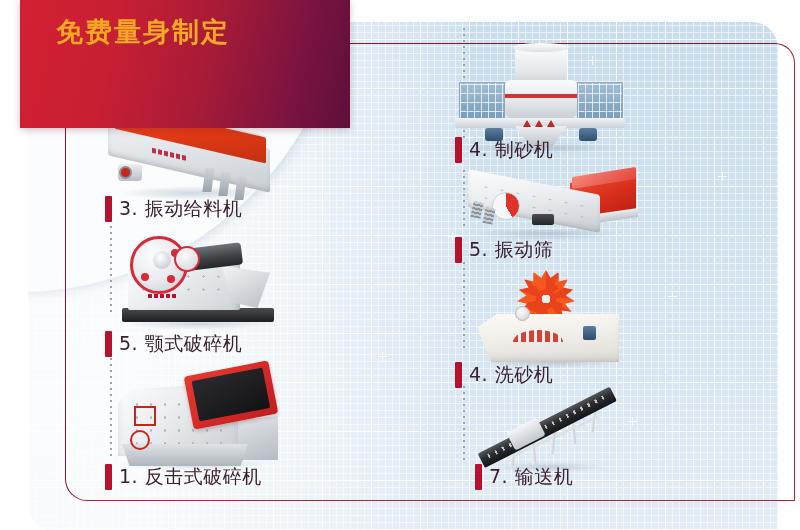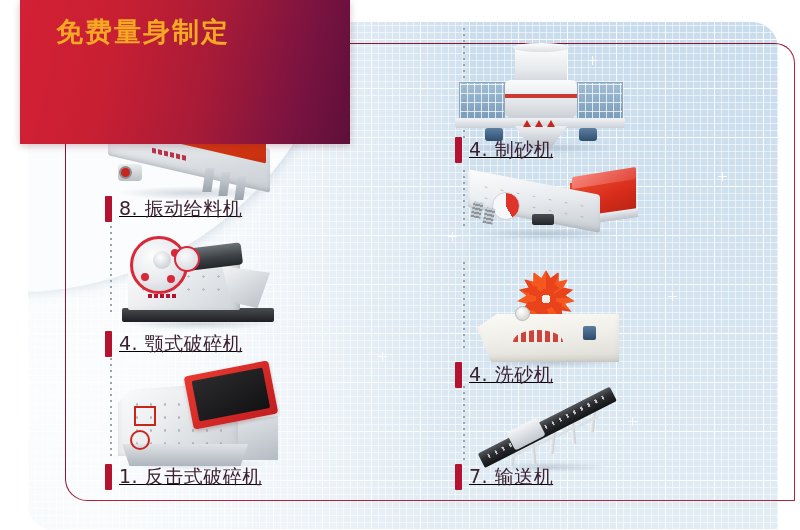--- a/index.html
+++ b/index.html
@@ -50,21 +50,21 @@
   
   .frame{
     position:absolute;left:65px;top:43px;width:730px;height:458px;
     border:1.4px solid #b4213a;border-top-color:#8d1430;border-left-color:#8d1430;
     border-radius:0 20px 0 22px;
     box-sizing:border-box;
   }
 
   
   .banner{
-    position:absolute;left:20px;top:0;width:330px;height:144px;
+    position:absolute;left:20px;top:0;width:330px;height:128px;
     background:linear-gradient(103deg,#d32034 0%,#c81f33 28%,#a81b37 56%,#7b1340 82%,#5e0f3b 100%);
     z-index:6;
     box-shadow:0 2px 7px rgba(90,16,44,.25);
   }
   .banner .l1{
     position:absolute;left:36px;top:14px;
     font-size:27px;font-weight:bold;color:#f5a823;letter-spacing:2px;
     font-family:"DejaVu Sans","Liberation Sans",sans-serif;
   }
   .banner .l2{
@@ -72,21 +72,20 @@
     font-size:22px;font-weight:bold;color:#ffffff;letter-spacing:1.5px;
     font-family:"DejaVu Sans","Liberation Sans",sans-serif;
   }
   .dots{
     position:absolute;width:2px;
     background-image:repeating-linear-gradient(180deg,#9aa4ab 0 2px,transparent 2px 6px);
   }
   .label{
     position:absolute;display:flex;align-items:flex-end;white-space:nowrap;
     z-index:4;
-    text-decoration:underline;
   }
   .label .bar{
     width:7px;height:26px;background:#b4122f;margin-right:7px;border-radius:1px;
     flex:0 0 auto;
   }
   .label .txt{
     font-size:19px;color:#3a2030;font-weight:normal;letter-spacing:.5px;
     font-family:"DejaVu Sans","Liberation Sans",sans-serif;
   }
 
@@ -414,41 +413,41 @@
     <div class="fin" style="left:104px;top:56px;transform:skewX(-8deg);"></div>
     <div class="fin" style="left:120px;top:60px;transform:skewX(-8deg);"></div>
     <div class="fin" style="left:136px;top:64px;transform:skewX(-8deg);"></div>
     <div class="drum">
         <i></i>
       </div>
     <div class="logo"></div>
   </div>
   <div class="label" style="left:105px;top:196px;">
     <span class="bar"></span>
-    <span class="txt">8. 振动给料机</span>
+    <span class="txt">3. 振动给料机</span>
   </div>
 
   <div class="machine jaw" style="left:118px;top:232px;">
     <div class="mshadow" style="left:6px;top:86px;width:150px;height:12px;"></div>
     <div class="base"></div>
     <div class="frame2"></div>
     <div class="chute"></div>
     <div class="motor"></div>
     <div class="fly">
       <div class="hub"></div>
       <i style="left:8px;top:34px;"></i>
       <i style="left:34px;top:36px;"></i>
       <i style="left:38px;top:10px;"></i>
     </div>
     <div class="pulley"></div>
     <div class="logo"></div>
   </div>
   <div class="label" style="left:105px;top:331px;">
     <span class="bar"></span>
-    <span class="txt">4. 颚式破碎机</span>
+    <span class="txt">5. 颚式破碎机</span>
   </div>
 
   <div class="machine impact" style="left:110px;top:362px;">
     <div class="mshadow" style="left:8px;top:96px;width:150px;height:12px;"></div>
     <div class="pile"></div>
     <div class="body"></div>
     <div class="hopper">
         <i></i>
       </div>
     <div class="legs"></div>
@@ -489,20 +488,24 @@
     <div class="mshadow" style="left:10px;top:62px;width:150px;height:12px;"></div>
     <div class="deck"></div>
     <div class="decktop"></div>
     <div class="lowrail"></div>
     <div class="body"></div>
     <div class="wheel"></div>
     <div class="spring" style="left:10px;top:36px;transform:rotate(12deg);"></div>
     <div class="spring" style="left:22px;top:42px;transform:rotate(12deg);"></div>
     <div class="mot"></div>
   </div>
+  <div class="label" style="left:455px;top:237px;">
+    <span class="bar"></span>
+    <span class="txt">5. 振动筛</span>
+  </div>
 
   <div class="machine washer" style="left:475px;top:268px;">
     <div class="mshadow" style="left:4px;top:88px;width:140px;height:12px;"></div>
     <div class="wheel">
       <div class="disc"></div>
       <div class="spokes"></div>
     </div>
     <div class="tank"></div>
     <div class="hub"></div>
     <div class="logo"></div>
@@ -520,18 +523,18 @@
     <div class="leg" style="left:66px;top:28px;height:30px;transform:rotate(6deg);"></div>
     <div class="leg" style="left:86px;top:20px;height:28px;transform:rotate(-5deg);"></div>
     <div class="leg" style="left:106px;top:12px;height:24px;transform:rotate(6deg);"></div>
     <div class="cross" style="left:26px;top:54px;width:22px;transform:rotate(-27deg);"></div>
     <div class="cross" style="left:48px;top:44px;width:22px;transform:rotate(-27deg);"></div>
     <div class="cross" style="left:70px;top:34px;width:22px;transform:rotate(-27deg);"></div>
     <div class="cross" style="left:92px;top:24px;width:22px;transform:rotate(-27deg);"></div>
     <div class="belt" style="top:56px;"></div>
     <div class="head"></div>
   </div>
-  <div class="label" style="left:455px;top:464px;">
+  <div class="label" style="left:455px;top:464px;padding-left:20px;">
     <span class="bar"></span>
     <span class="txt">7. 输送机</span>
   </div>
 
 </div>
 
 </body></html>

